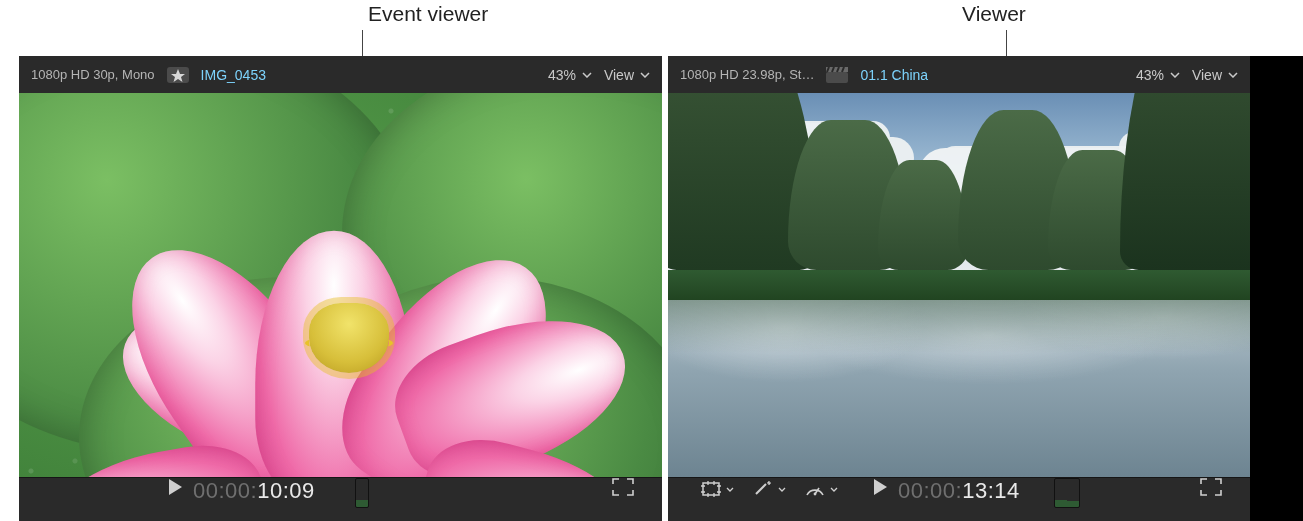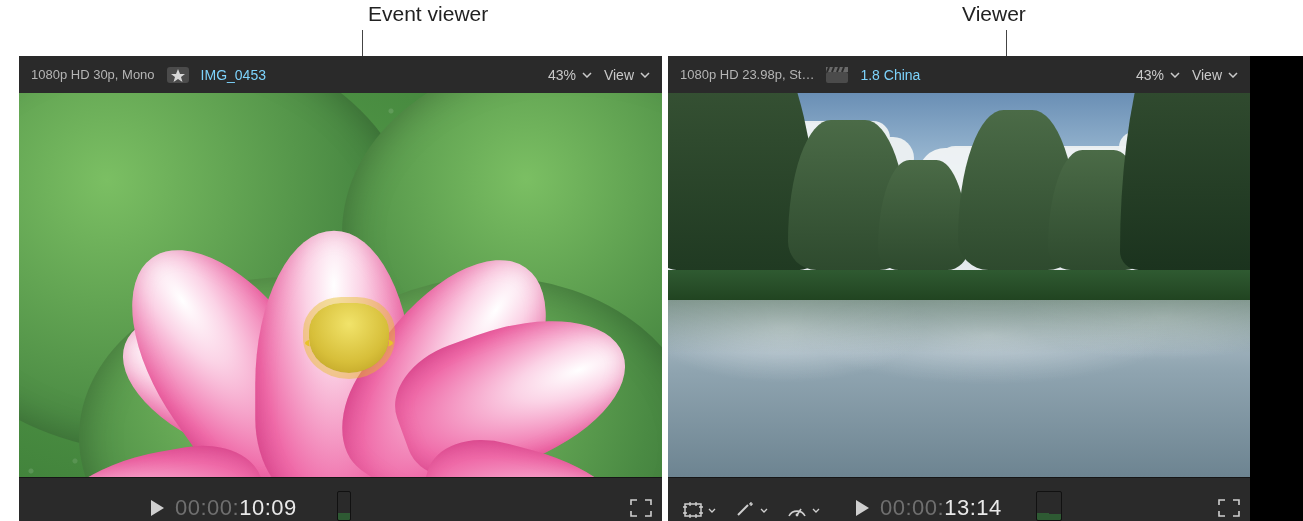--- a/index.html
+++ b/index.html
@@ -166,22 +166,22 @@
       radial-gradient(260px 70px at 55% 20%, rgba(240,245,248,0.5), transparent 70%),
       radial-gradient(200px 60px at 85% 10%, rgba(240,245,248,0.5), transparent 70%);
     transform: scaleY(1);
     opacity:0.9;
   }
 
   .footer {
     height: 44px;
     background: #2a2a2a;
     display: flex;
-    align-items: flex-end;
-    padding: 0 10px;
+    align-items: flex-start;
+    padding: 0 28px;
     gap: 10px;
     flex: 0 0 auto;
     border-top: 1px solid #161616;
   }
   .tool-btn {
     display:inline-flex; align-items:center; gap:4px;
     color:#c8c8c8; padding: 2px 4px; cursor:pointer;
   }
   .tool-btn svg { display:block; }
   .tc {
@@ -296,21 +296,21 @@
 
     <div class="header">
       <span class="format-text">1080p HD 23.98p, St…</span>
       <span class="clip-icon">
         <svg width="22" height="16" viewBox="0 0 22 16">
           <rect x="0" y="5" width="22" height="11" rx="2" fill="#4b4b4b"></rect>
           <polygon points="0,0 22,0 22,5 0,5" fill="#6a6a6a"></polygon>
           <path d="M3 0 L1 5 M8 0 L6 5 M13 0 L11 5 M18 0 L16 5" stroke="#2a2a2a" stroke-width="2"></path>
         </svg>
       </span>
-      <span class="clip-name">1.8 China</span>
+      <span class="clip-name">01.1 China</span>
       <span class="spacer"></span>
       <span class="zoom-group">
         <span>43%</span>
         <span class="chev-down">
             <svg width="10" height="6" viewBox="0 0 10 6">
               <path d="M1 1 L5 5 L9 1" stroke="#c9c9c9" stroke-width="1.5" fill="none"></path>
             </svg>
           </span>
       </span>
       <span class="view-group">

